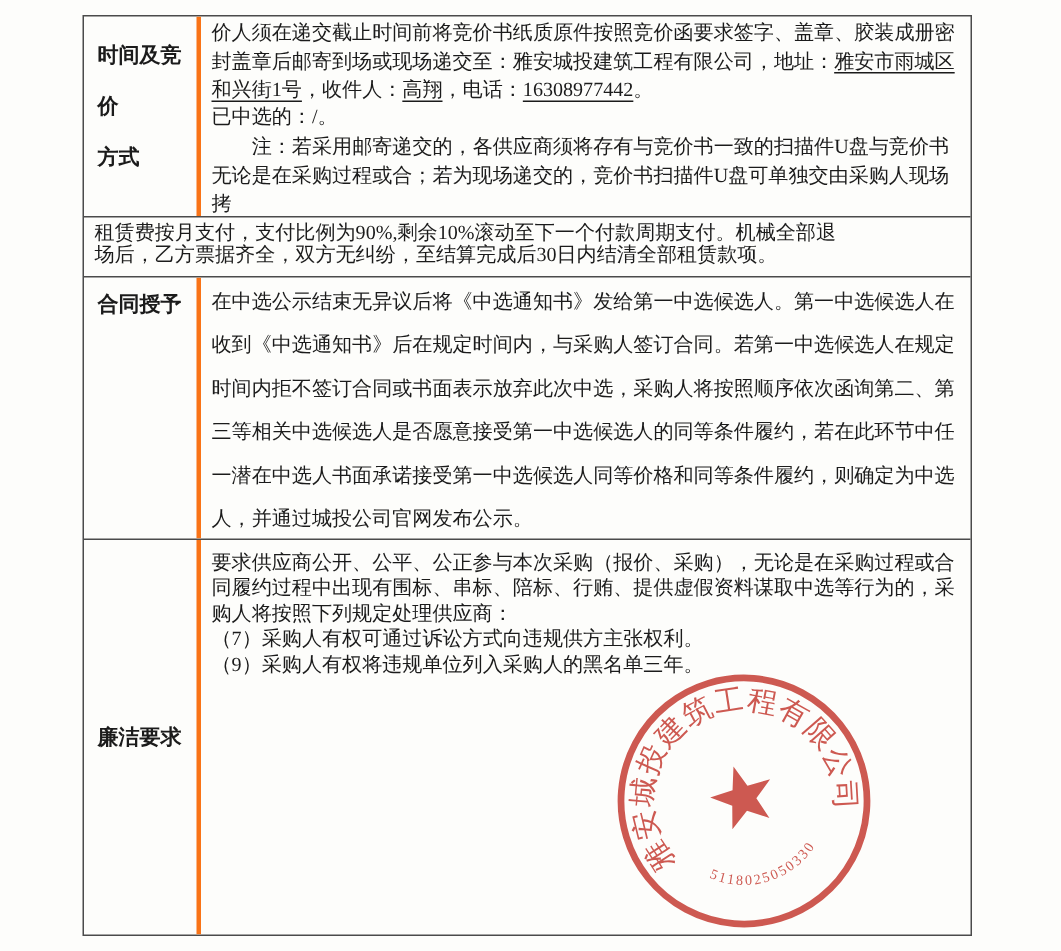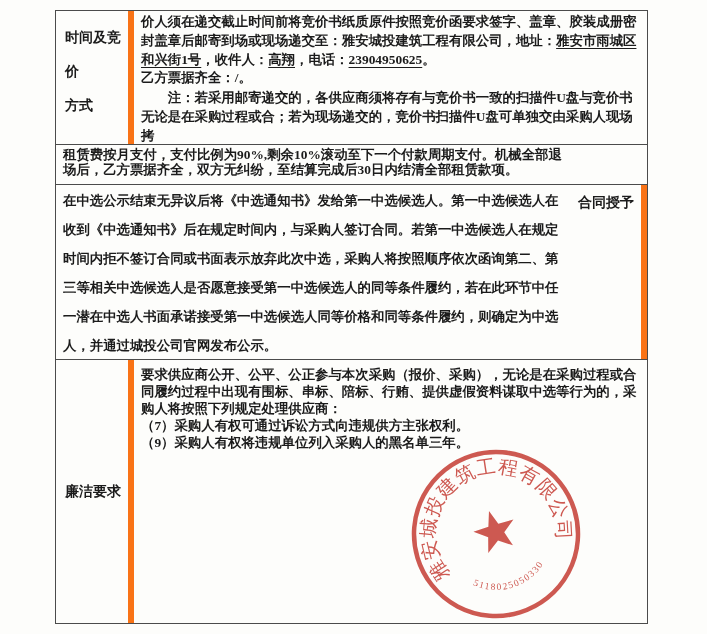--- a/index.html
+++ b/index.html
@@ -19,36 +19,36 @@
   }
   .row{display:flex;box-sizing:border-box;overflow:hidden;}
   .row + .row{border-top:1px solid #4b4b4b;}
   .r0{height:133px;}
   .r1{height:40px;}
   .r2{height:175px;}
   .r3{height:264px;}
   .cell{box-sizing:border-box;}
   .label{
     width:78px;flex:0 0 78px;
-    border-right:6px solid #f97316;
+    border-right:3px solid #f97316;
     font-weight:bold;font-size:14px;
     white-space:pre-line;
     display:flex;flex-direction:column;
   }
   .r0 .label{padding:10px 0 0 9px;line-height:34px;}
   .r1 .label{justify-content:center;padding-left:9px;}
   .r2 .label{padding:9px 0 0 9px;}
   .r3 .label{justify-content:center;padding-left:9px;}
   .content{
     flex:1;min-width:0;
     font-size:13.4px;
     padding:0 8px 0 7px;
     overflow:hidden;
   }
-  .content p{margin:0;white-space:pre-line;font-weight:bold;}
+  .content p{margin:0;white-space:pre-line;}
   .r0 .content{padding-top:2px;line-height:18.8px;}
   .r1 .content{padding-top:2px;line-height:15px;}
   .r2 .content{padding-top:2px;line-height:28.9px;}
   .r3 .content{padding-top:6px;line-height:17px;}
   .note{text-indent:2em;margin-top:1px !important;}
   .u{text-decoration:underline;text-underline-offset:3px;text-decoration-thickness:1px;}
   .seal{
     position:absolute;left:402px;top:440px;width:188px;height:188px;
     transform:rotate(-17deg);
     opacity:0.82;
@@ -63,45 +63,45 @@
 <div class="page">
 
   <div class="doc-table">
 
     <div class="row r0">
       <div class="cell label">时间及竞价
 方式</div>
       <div class="cell content">
         <p><span>价人须在递交截止时间前将竞价书纸质原件按照竞价函要求签字、盖章、胶装成册密
 封盖章后邮寄到场或现场递交至：雅安城投建筑工程有限公司，地址：</span><span class="u">雅安市雨城区
-和兴街1号</span><span>，收件人：</span><span class="u">高翔</span><span>，电话：</span><span class="u">23904950625</span><span>。</span></p>
-        <p>乙方票据齐全：/。</p>
+和兴街1号</span><span>，收件人：</span><span class="u">高翔</span><span>，电话：</span><span class="u">16308977442</span><span>。</span></p>
+        <p>已中选的：/。</p>
         <p class="note">注：若采用邮寄递交的，各供应商须将存有与竞价书一致的扫描件U盘与竞价书
 无论是在采购过程或合；若为现场递交的，竞价书扫描件U盘可单独交由采购人现场拷
 贝后予以归还。</p>
       </div>
     </div>
 
     <div class="row r1">
       <div class="cell content">
         <p>租赁费按月支付，支付比例为90%,剩余10%滚动至下一个付款周期支付。机械全部退
 场后，乙方票据齐全，双方无纠纷，至结算完成后30日内结清全部租赁款项。</p>
       </div>
     </div>
 
     <div class="row r2">
+      <div class="cell label">合同授予</div>
       <div class="cell content">
         <p>在中选公示结束无异议后将《中选通知书》发给第一中选候选人。第一中选候选人在
 收到《中选通知书》后在规定时间内，与采购人签订合同。若第一中选候选人在规定
 时间内拒不签订合同或书面表示放弃此次中选，采购人将按照顺序依次函询第二、第
 三等相关中选候选人是否愿意接受第一中选候选人的同等条件履约，若在此环节中任
 一潜在中选人书面承诺接受第一中选候选人同等价格和同等条件履约，则确定为中选
 人，并通过城投公司官网发布公示。</p>
       </div>
-      <div class="cell label">合同授予</div>
     </div>
 
     <div class="row r3">
       <div class="cell label">廉洁要求</div>
       <div class="cell content">
         <p>要求供应商公开、公平、公正参与本次采购（报价、采购），无论是在采购过程或合
 同履约过程中出现有围标、串标、陪标、行贿、提供虚假资料谋取中选等行为的，采
 购人将按照下列规定处理供应商：</p>
         <p>（7）采购人有权可通过诉讼方式向违规供方主张权利。</p>
         <p>（9）采购人有权将违规单位列入采购人的黑名单三年。</p>

